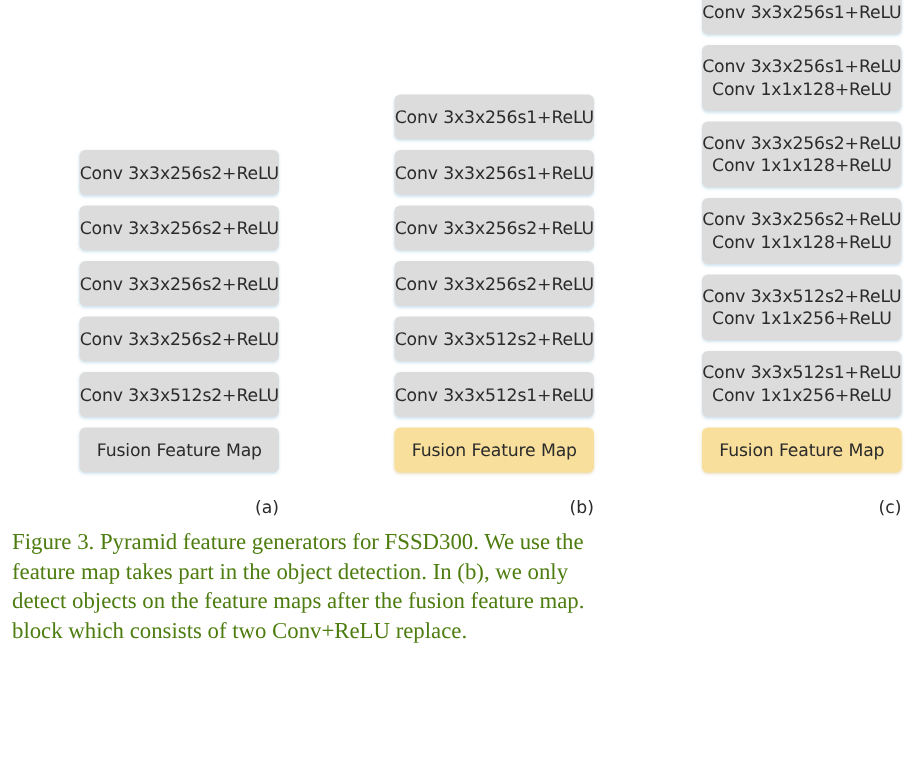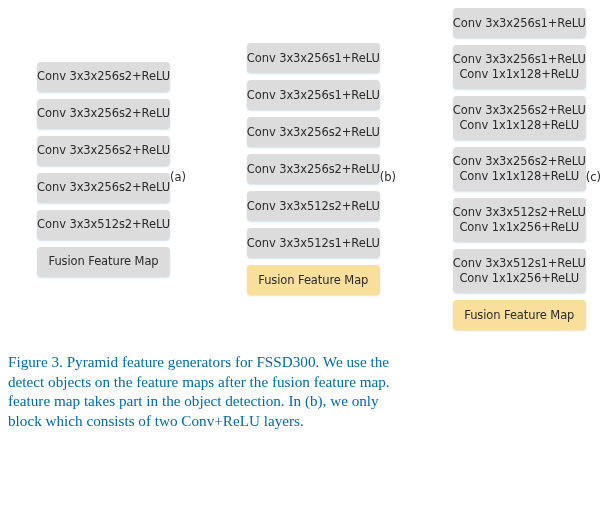--- a/index.html
+++ b/index.html
@@ -25,23 +25,23 @@
     top: 0;
     width: 614px;
     height: 345px;
   }
 
   .column {
     position: absolute;
     top: 0;
     bottom: 0;
     display: flex;
-    flex-direction: row;
+    flex-direction: column;
     justify-content: flex-end;
-    align-items: center;
+    align-items: flex-end;
   }
 
   #col-a { left: 10px;  width: 176px; }
   #col-b { left: 228px; width: 168px; }
   #col-c { left: 437px; width: 164px; }
 
   .stack {
     display: flex;
     flex-direction: column;
   }
@@ -92,21 +92,21 @@
 
   
   #caption {
     position: absolute;
     left: 8px;
     top: 352px;
     width: 600px;
     font-family: "Liberation Serif", "DejaVu Serif", serif;
     font-size: 15.2px;
     line-height: 19.6px;
-    color: #0369a1;
+    color: #4d7c0f;
     text-align: justify;
     text-justify: inter-word;
   }
   #caption .ln {
     display: block;
     white-space: nowrap;
   }
 </style>
 </head>
 <body>
@@ -193,16 +193,16 @@
         <span class="line">Fusion Feature Map</span>
       </div>
     </div>
     <div class="col-label">(c)</div>
   </div>
 
 </div>
 
 <div id="caption">
   <span class="ln">Figure 3. Pyramid feature generators for FSSD300.  We use the</span>
+  <span class="ln">feature map takes part in the object detection.  In (b), we only</span>
   <span class="ln">detect objects on the feature maps after the fusion feature map.</span>
-  <span class="ln">feature map takes part in the object detection.  In (b), we only</span>
-  <span class="ln">block which consists of two Conv+ReLU layers.</span>
+  <span class="ln">block which consists of two Conv+ReLU replace.</span>
 </div>
 
 </body></html>

